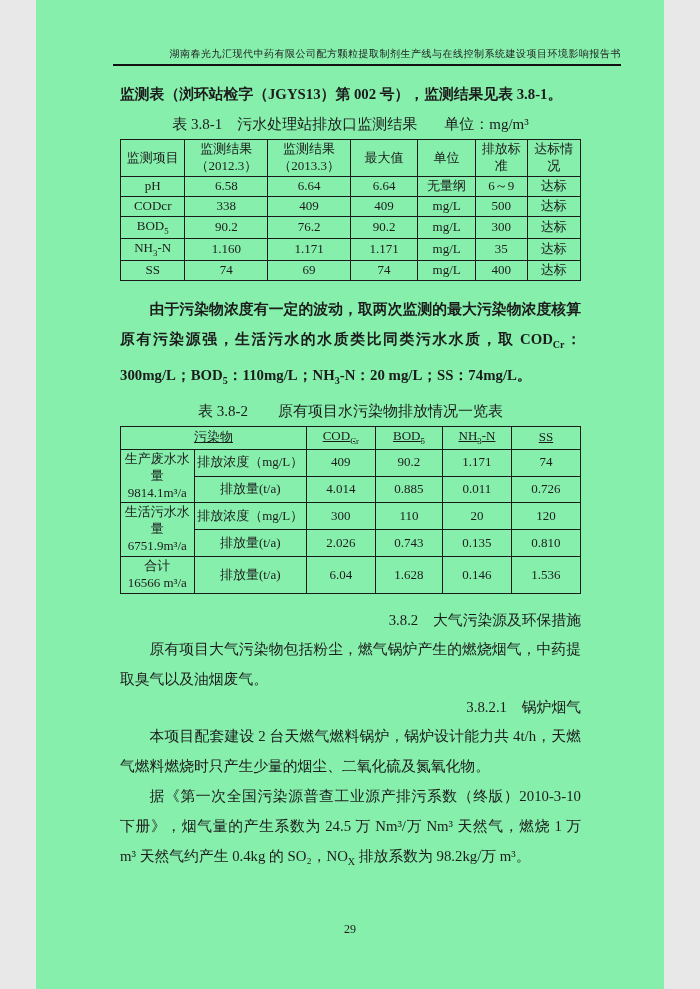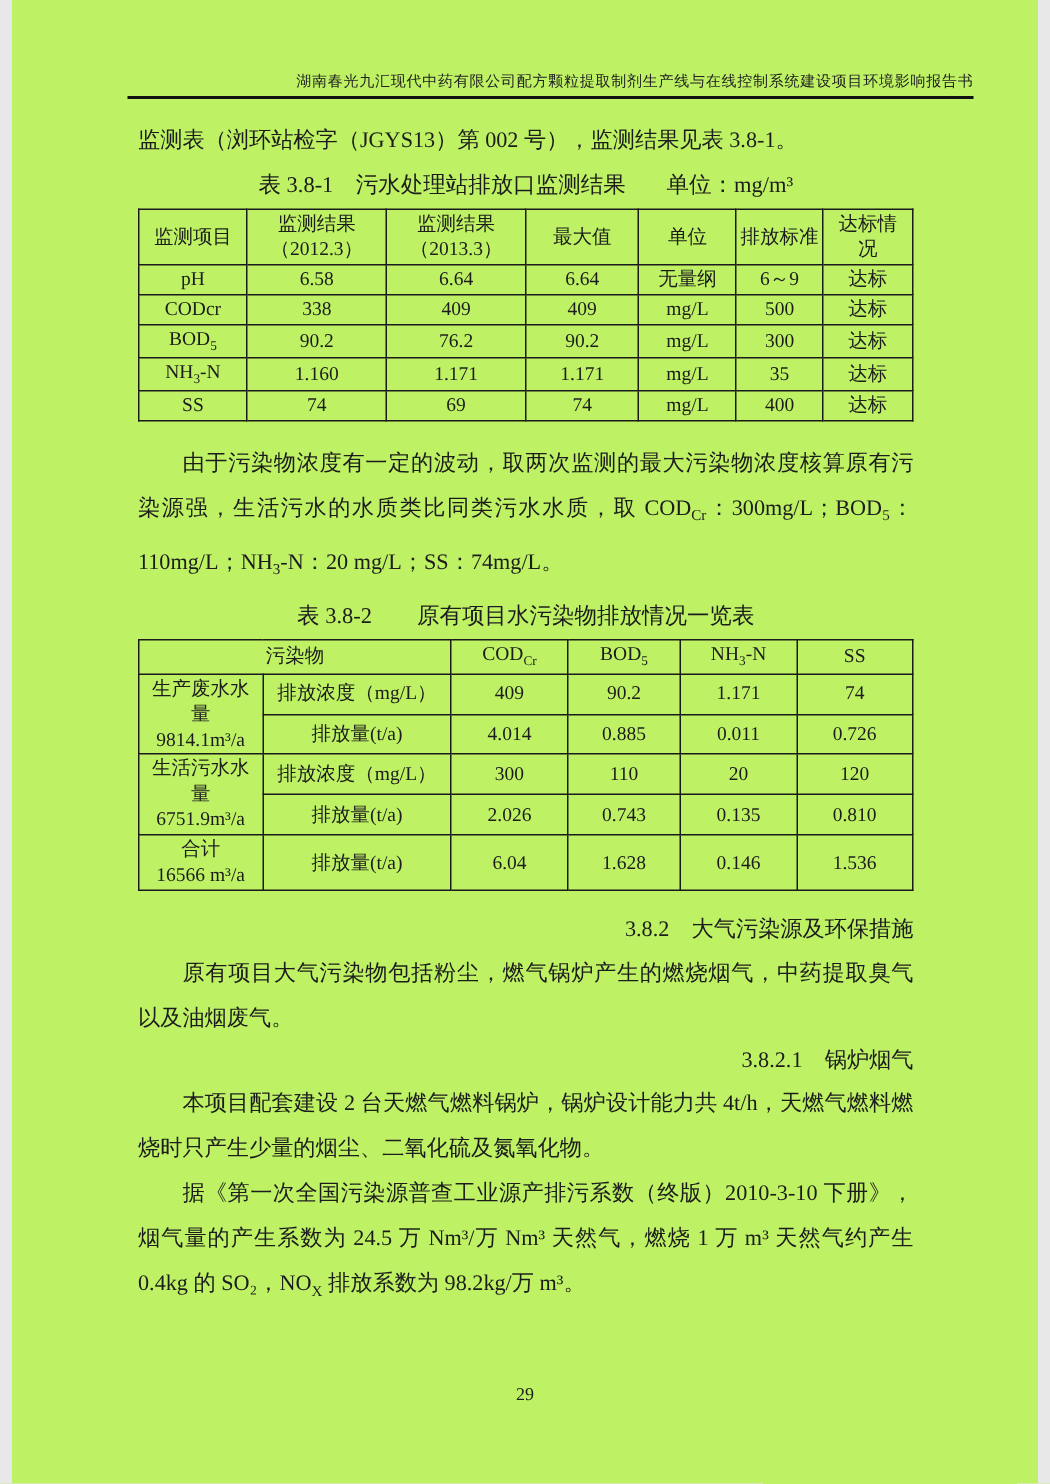--- a/index.html
+++ b/index.html
@@ -1,22 +1,22 @@
 <!DOCTYPE html>
 <html><head>
 <meta charset="utf-8">
 <style>
   * { margin: 0; padding: 0; box-sizing: border-box; }
   html, body { background: #e8e8e8; }
   .page {
     position: relative;
-    width: 684px;
+    width: 628px;
     height: 989px;
     margin: 0 auto;
-    background: #bef264;
+    background: #86efac;
     color: #1c1c1c;
     font-family: "Liberation Serif", "DejaVu Serif", serif;
     overflow: hidden;
   }
   .header {
     margin: 0 43px 0 77px;
     padding-top: 47px;
     padding-bottom: 3px;
     border-bottom: 2.5px solid #111;
     text-align: right;
@@ -53,25 +53,25 @@
   th, td {
     border: 1px solid #1a1a1a;
     text-align: center;
     vertical-align: middle;
     font-weight: normal;
     padding: 1px 2px;
     line-height: 1.3;
   }
   .t1 th { height: 37px; }
   .t1 td { height: 19px; }
-  .t2 th { height: 23px; }
+  .t2 th { height: 23px; text-decoration: underline; }
   .t2 td { height: 21px; }
   .t2 tr.tall td { height: 35px; }
   sub { font-size: 0.68em; }
-  .mt14 { margin-top: 13px; }
+  .mt14 { margin-top: 13px; font-weight: bold; }
   .heading {
     font-size: 14.8px;
     line-height: 27px;
     font-weight: normal;
     text-align: right;
   }
   .footer {
     position: absolute;
     left: 0; right: 0;
     top: 922px;

